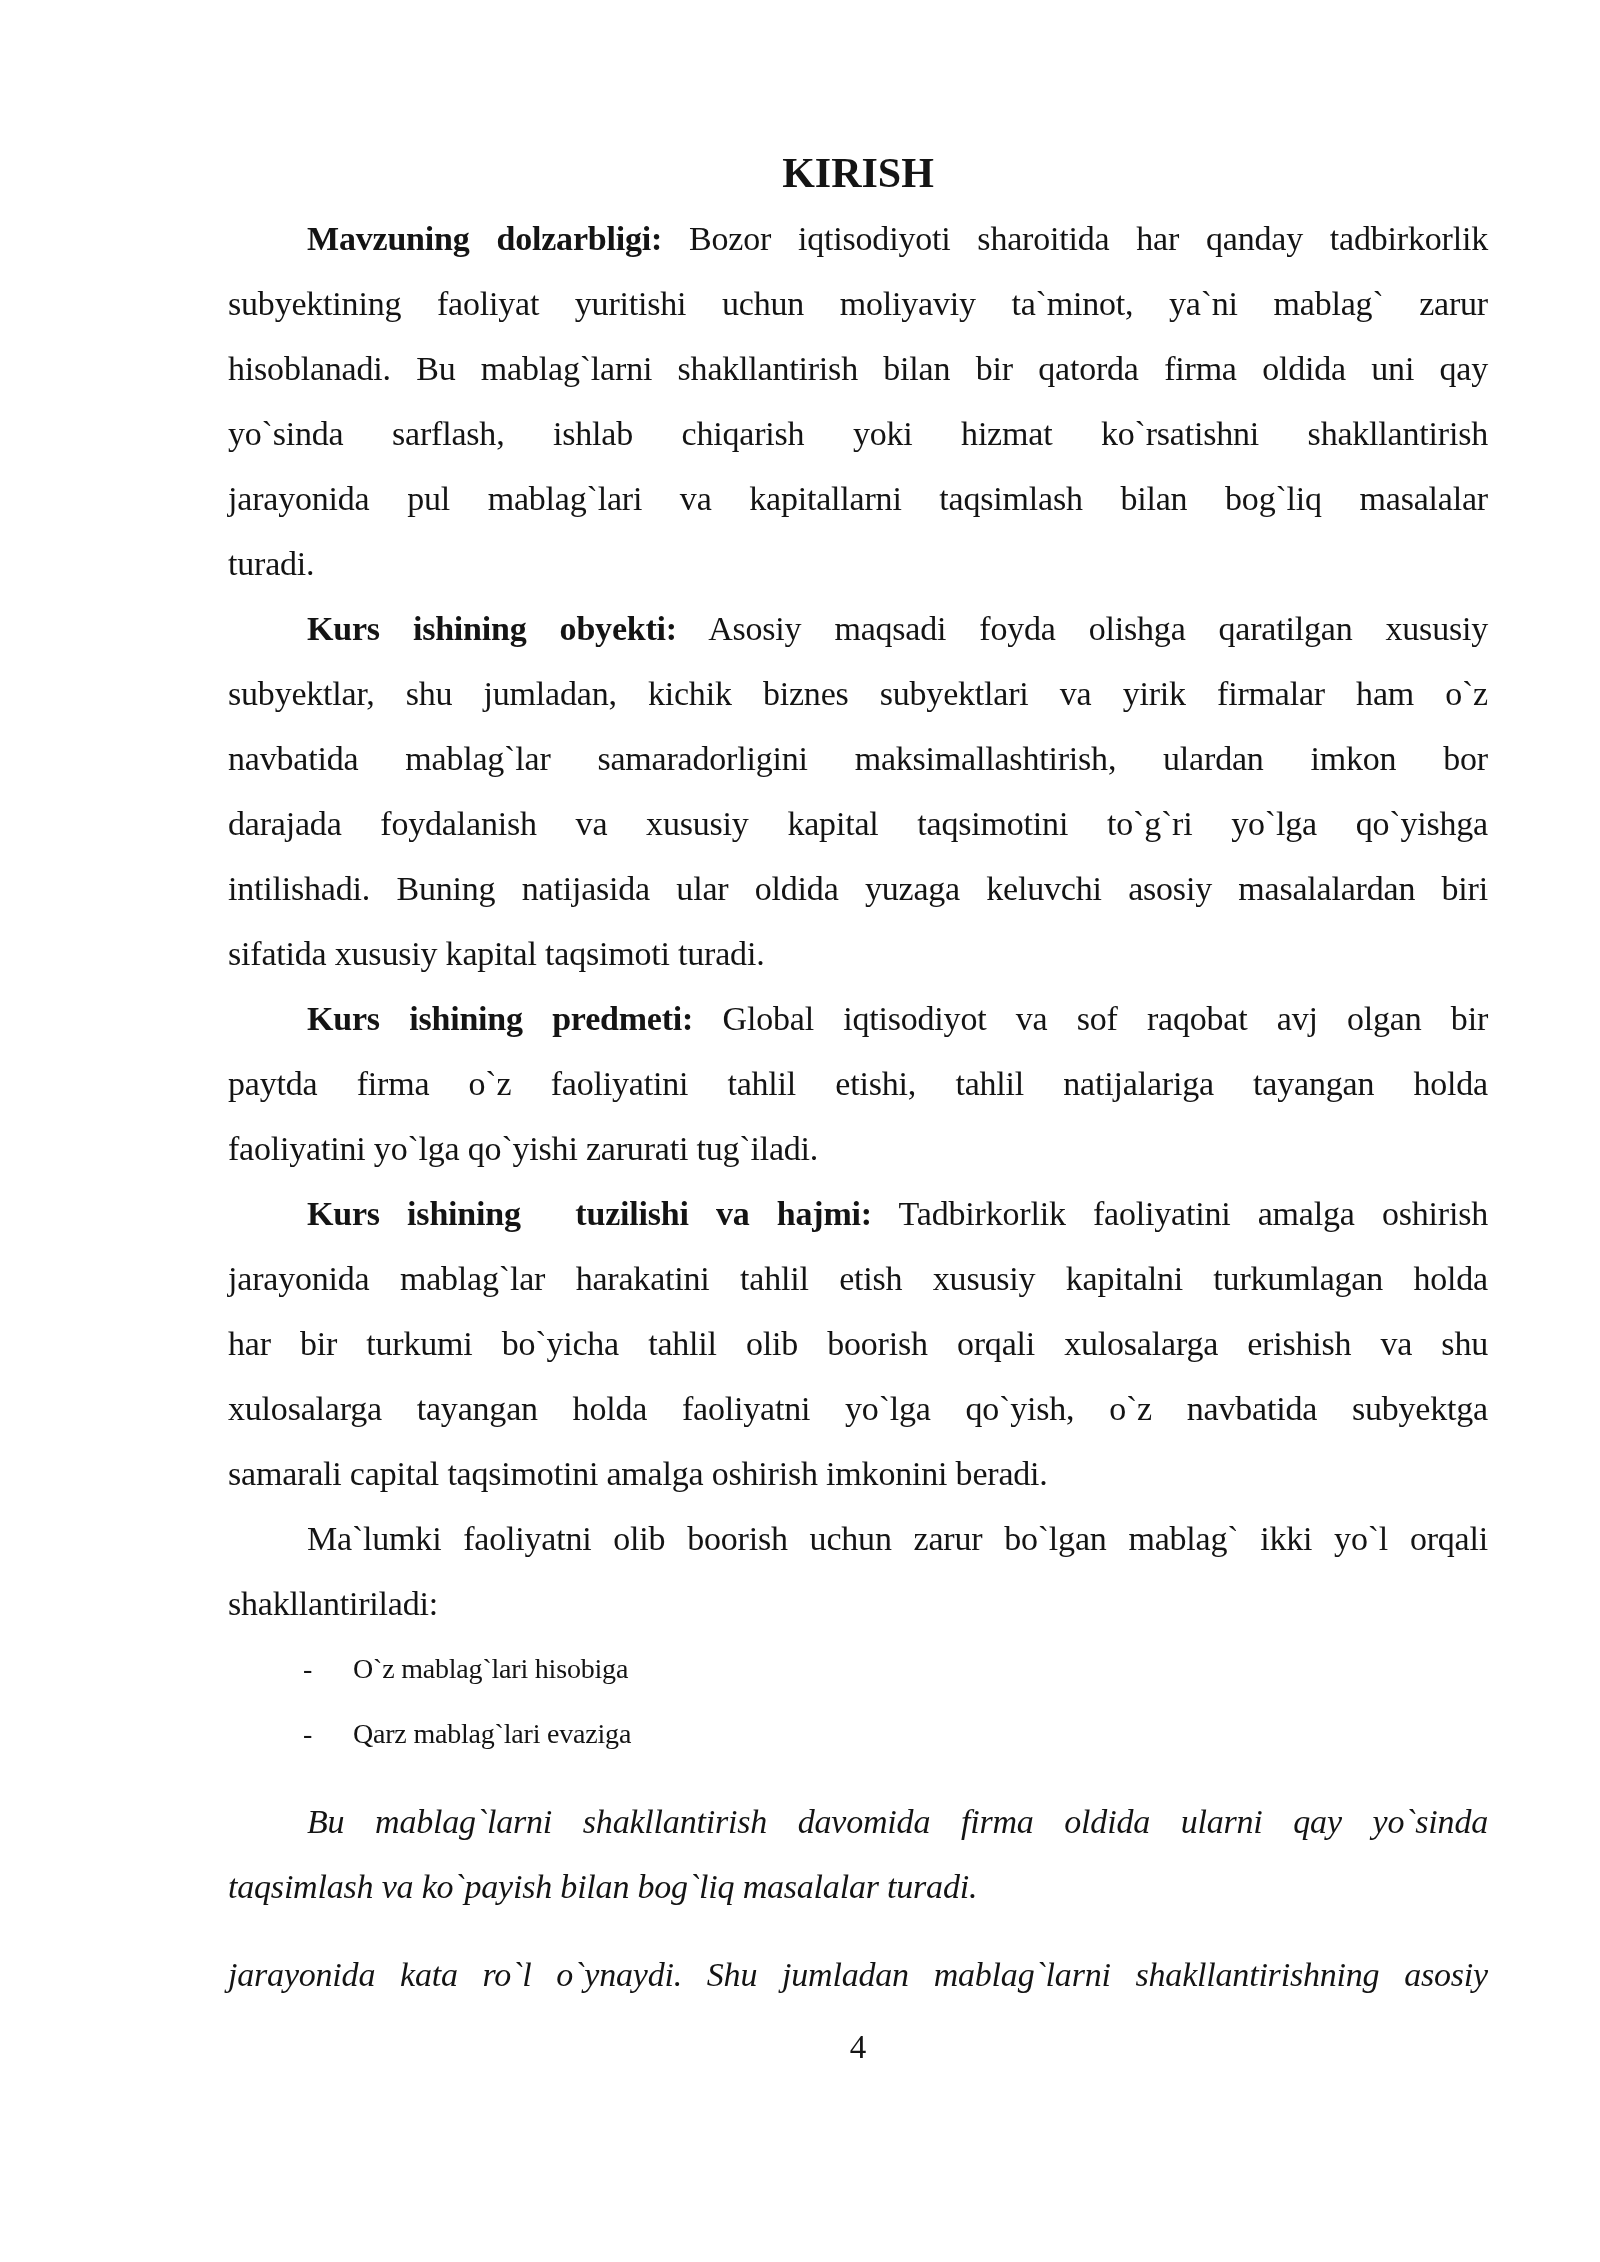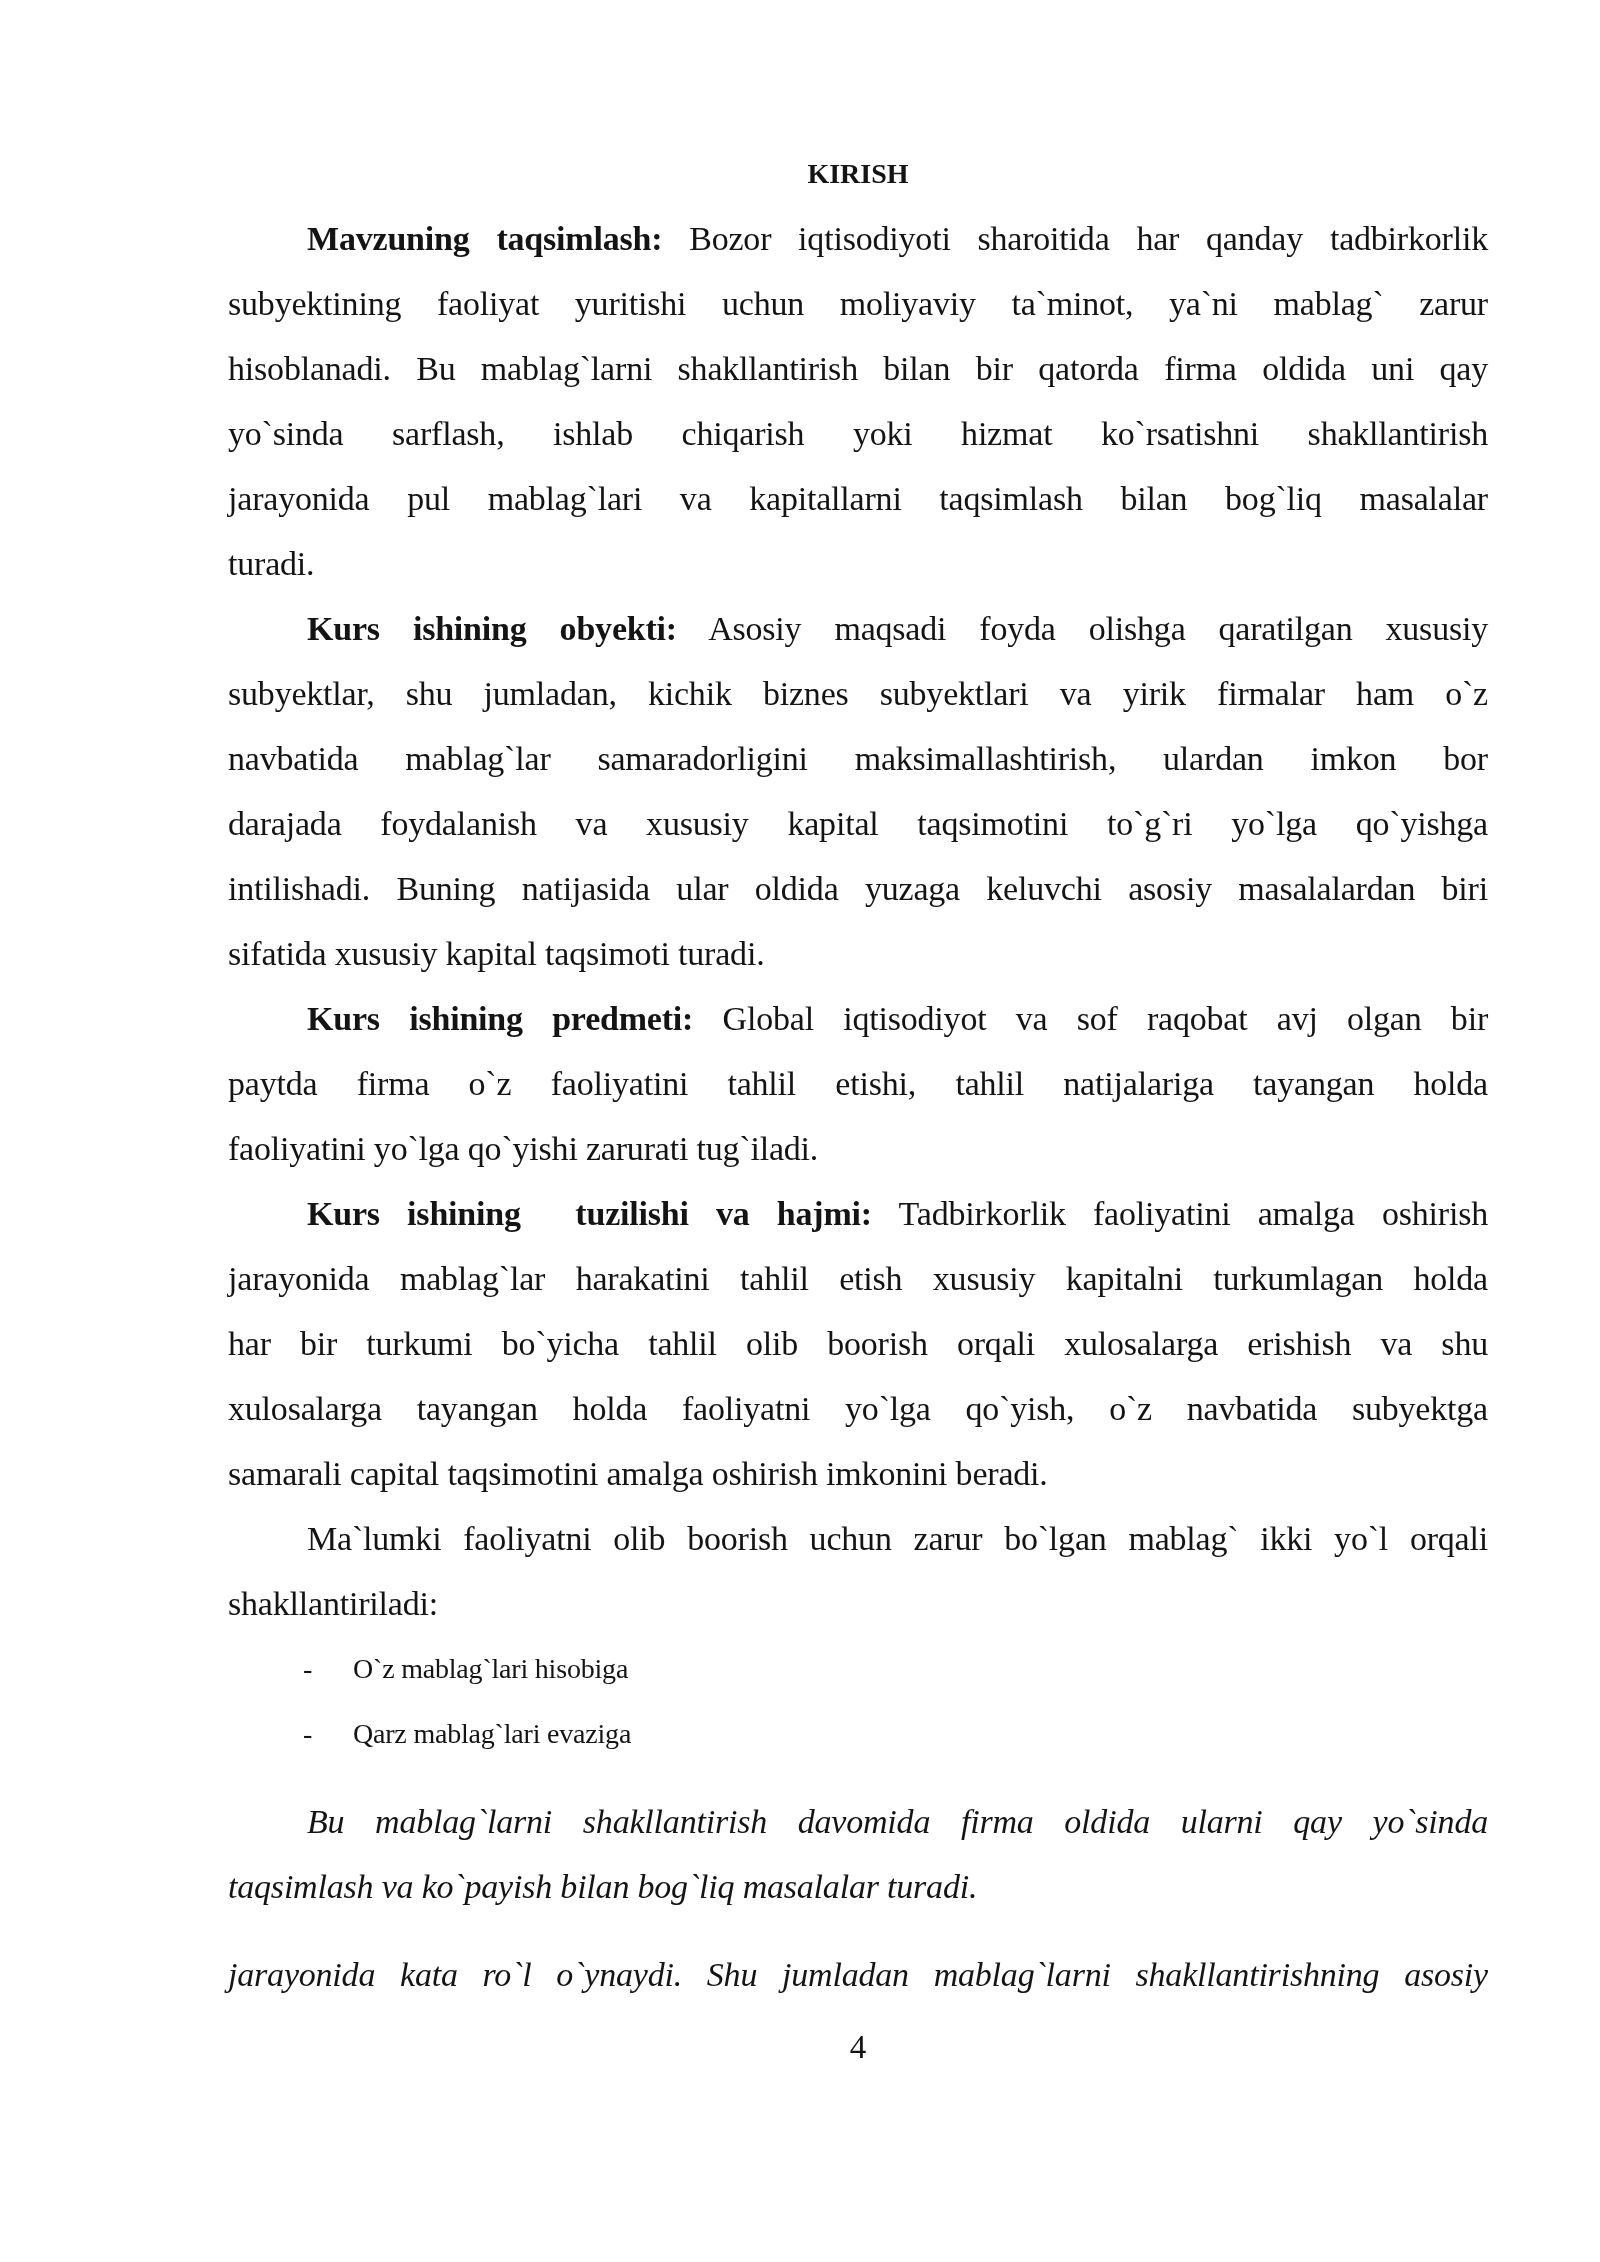--- a/index.html
+++ b/index.html
@@ -15,21 +15,21 @@
     font-family:"Liberation Serif","DejaVu Serif",serif;
     overflow:hidden;
   }
   .page{
     padding:141px 112px 0 228px;
     width:1260px;
   }
   .title{
     height:65px;
     line-height:65px;
-    font-size:28px;
+    font-size:42px;
     font-weight:bold;
     text-align:center;
   }
   .paragraph{margin:0;}
   .paragraph.space-before{margin-top:23px;font-style:italic;}
   .line{
     height:65px;
     line-height:65px;
     font-size:34px;
     letter-spacing:-0.2px;
@@ -55,21 +55,21 @@
     text-align:center;
   }
 </style>
 </head>
 <body style="--text-color: #141414; --bg-color: #ffffff;">
 
 <div class="page">
   <div class="title">KIRISH</div>
   <div>
       <div class="paragraph">
-        <div class="line first"><b class="label">Mavzuning taqsimlash:</b> Bozor iqtisodiyoti sharoitida har qanday tadbirkorlik</div>
+        <div class="line first"><b class="label">Mavzuning dolzarbligi:</b> Bozor iqtisodiyoti sharoitida har qanday tadbirkorlik</div>
         <div class="line">subyektining faoliyat yuritishi uchun moliyaviy ta`minot, ya`ni mablag` zarur</div>
         <div class="line">hisoblanadi. Bu mablag`larni shakllantirish bilan bir qatorda firma oldida uni qay</div>
         <div class="line">yo`sinda sarflash, ishlab chiqarish yoki hizmat ko`rsatishni shakllantirish</div>
         <div class="line">jarayonida pul mablag`lari va kapitallarni taqsimlash bilan bog`liq masalalar</div>
         <div class="line last">turadi.</div>
       </div>
       <div class="paragraph">
         <div class="line first"><b class="label">Kurs ishining obyekti:</b> Asosiy maqsadi foyda olishga qaratilgan xususiy</div>
         <div class="line">subyektlar, shu jumladan, kichik biznes subyektlari va yirik firmalar ham o`z</div>
         <div class="line">navbatida mablag`lar samaradorligini maksimallashtirish, ulardan imkon bor</div>

